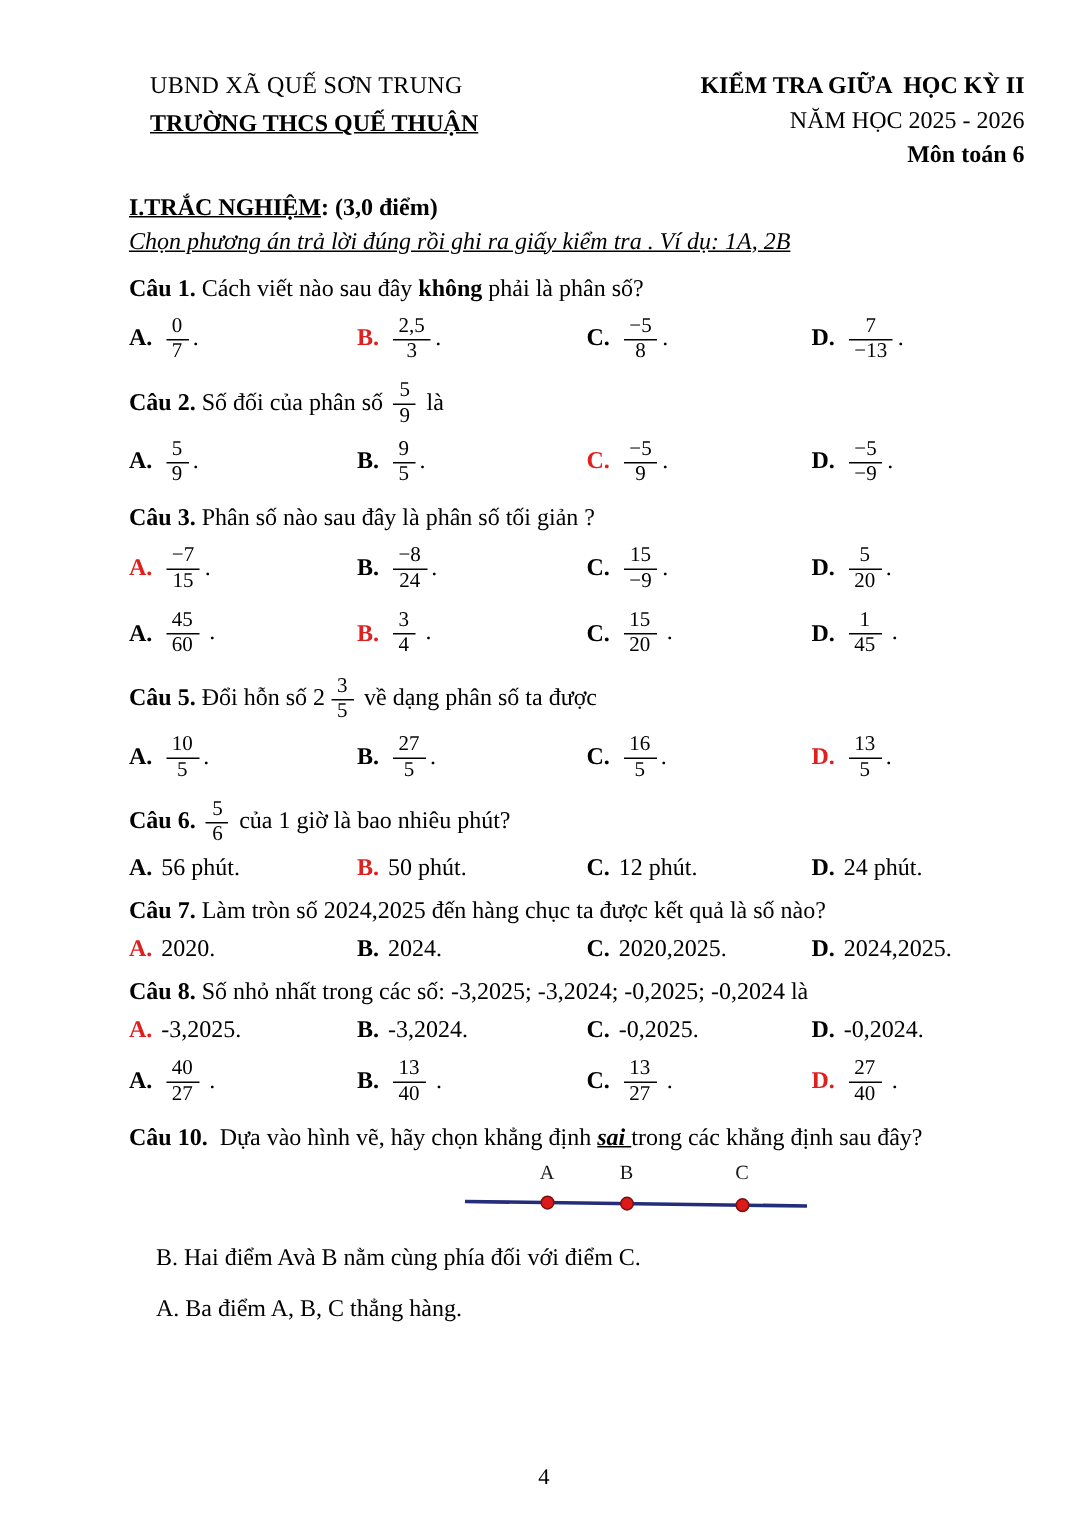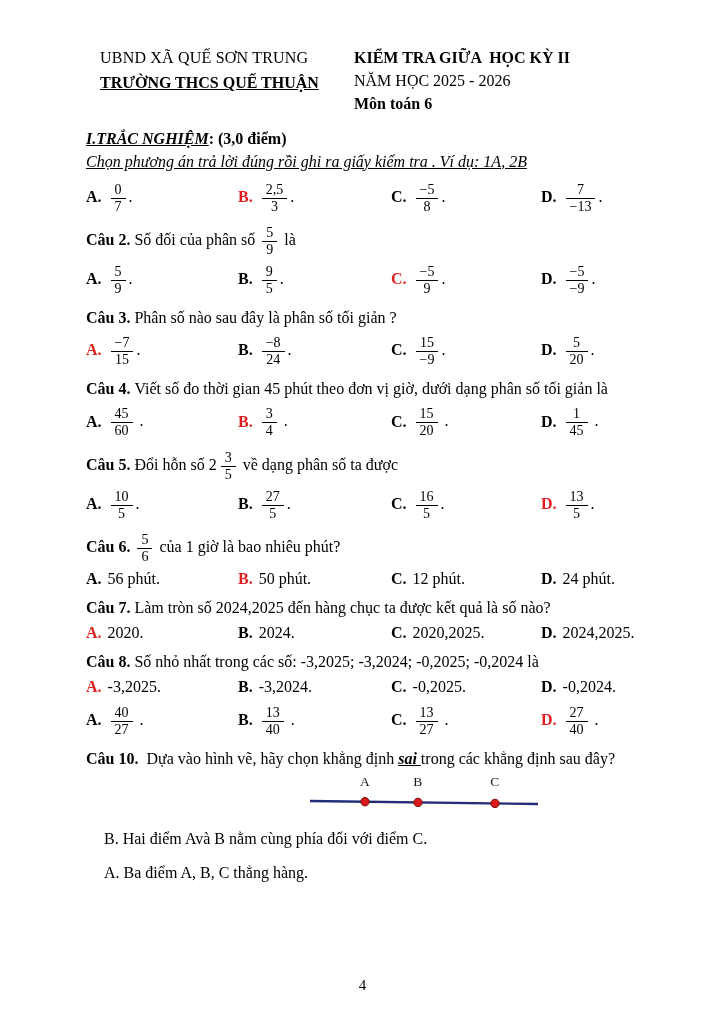--- a/index.html
+++ b/index.html
@@ -7,29 +7,29 @@
     width:725px;height:1024px;background:#ffffff;color:#000;
     font-family:"Liberation Serif", serif;font-size:16px;
     position:relative;overflow:hidden;
   }
   .page{padding:46px 38px 0 86px;}
   
   .header{display:flex;margin-bottom:14px;margin-left:14px;}
   .h-left{width:254px;line-height:1.45;}
   .h-left .l1{letter-spacing:.2px;}
   .h-left .l2{font-weight:bold;text-decoration:underline;margin-top:2px;}
-  .h-right{flex:1;text-align:left;line-height:1.45;padding-right:4px;}
+  .h-right{flex:1;text-align:right;line-height:1.45;padding-right:4px;}
   .h-right .r1{font-weight:bold;white-space:pre-wrap;}
   .h-right .r3{font-weight:bold;}
   .h-right .r4{white-space:nowrap;}
   .bold{font-weight:bold;}
   .ital{font-style:italic;}
   
   .section-title{font-weight:bold;margin:12px 0 5px;}
-  .section-title .u{text-decoration:underline;font-style:italic;}
+  .section-title .u{text-decoration:underline;}
   .instruction{font-style:italic;margin-bottom:10px;text-decoration:underline;}
   
   .question{margin-bottom:2px;}
   .q-text{line-height:1.5;}
   .q-label{font-weight:bold;margin-right:4px;}
   .opts-grid{display:grid;grid-template-columns:152px 153px 150px 1fr;margin:4px 0 8px;}
   .opt{white-space:nowrap;}
   .opt-label{font-weight:bold;margin-right:6px;}
   .opt-label.red{color:#e01f1f;}
   .frac{display:inline-block;text-align:center;vertical-align:middle;
@@ -60,20 +60,21 @@
       <div class="r3">Môn toán 6</div>
     </div>
   </div>
 
   <div class="section-title"><span class="u">I.TRẮC NGHIỆM</span><span>: (3,0 điểm)</span></div>
 
   <div class="instruction">Chọn phương án trả lời đúng rồi ghi ra giấy kiểm tra . Ví dụ: 1A, 2B</div>
 
   <div>
       <div class="question">
+        <div class="q-text"><span class="q-label">Câu 1.</span><span>Cách viết nào sau đây </span><span class="bold">không</span><span> phải là phân số?</span></div>
         <div class="opts-grid">
           <span class="opt"><span class="opt-label">A.</span><span class="frac"><span class="num">0</span><span class="den">7</span></span><span>.</span></span>
           <span class="opt"><span class="opt-label red">B.</span><span class="frac"><span class="num">2,5</span><span class="den">3</span></span><span>.</span></span>
           <span class="opt"><span class="opt-label">C.</span><span class="frac"><span class="num">−5</span><span class="den">8</span></span><span>.</span></span>
           <span class="opt"><span class="opt-label">D.</span><span class="frac"><span class="num">7</span><span class="den">−13</span></span><span>.</span></span>
         </div>
       </div>
       <div class="question">
         <div class="q-text"><span class="q-label">Câu 2.</span><span>Số đối của phân số </span><span class="frac"><span class="num">5</span><span class="den">9</span></span><span> là</span></div>
         <div class="opts-grid">
@@ -86,21 +87,20 @@
       <div class="question">
         <div class="q-text"><span class="q-label">Câu 3.</span><span>Phân số nào sau đây là phân số tối giản ?</span></div>
         <div class="opts-grid">
           <span class="opt"><span class="opt-label red">A.</span><span class="frac"><span class="num">−7</span><span class="den">15</span></span><span>.</span></span>
           <span class="opt"><span class="opt-label">B.</span><span class="frac"><span class="num">−8</span><span class="den">24</span></span><span>.</span></span>
           <span class="opt"><span class="opt-label">C.</span><span class="frac"><span class="num">15</span><span class="den">−9</span></span><span>.</span></span>
           <span class="opt"><span class="opt-label">D.</span><span class="frac"><span class="num">5</span><span class="den">20</span></span><span>.</span></span>
         </div>
       </div>
       <div class="question">
-        <div class="q-text"><span class="q-label">Câu 4.</span><span>Viết số đo thời gian 45 phút theo đơn vị giờ, dưới dạng phân số tối giản là</span></div>
         <div class="opts-grid">
           <span class="opt"><span class="opt-label">A.</span><span class="frac"><span class="num">45</span><span class="den">60</span></span><span> .</span></span>
           <span class="opt"><span class="opt-label red">B.</span><span class="frac"><span class="num">3</span><span class="den">4</span></span><span> .</span></span>
           <span class="opt"><span class="opt-label">C.</span><span class="frac"><span class="num">15</span><span class="den">20</span></span><span> .</span></span>
           <span class="opt"><span class="opt-label">D.</span><span class="frac"><span class="num">1</span><span class="den">45</span></span><span> .</span></span>
         </div>
       </div>
       <div class="question">
         <div class="q-text"><span class="q-label">Câu 5.</span><span>Đổi hỗn số </span><span class="mixed"><span class="whole">2</span><span class="frac"><span class="num">3</span><span class="den">5</span></span></span><span> về dạng phân số ta được</span></div>
         <div class="opts-grid">

